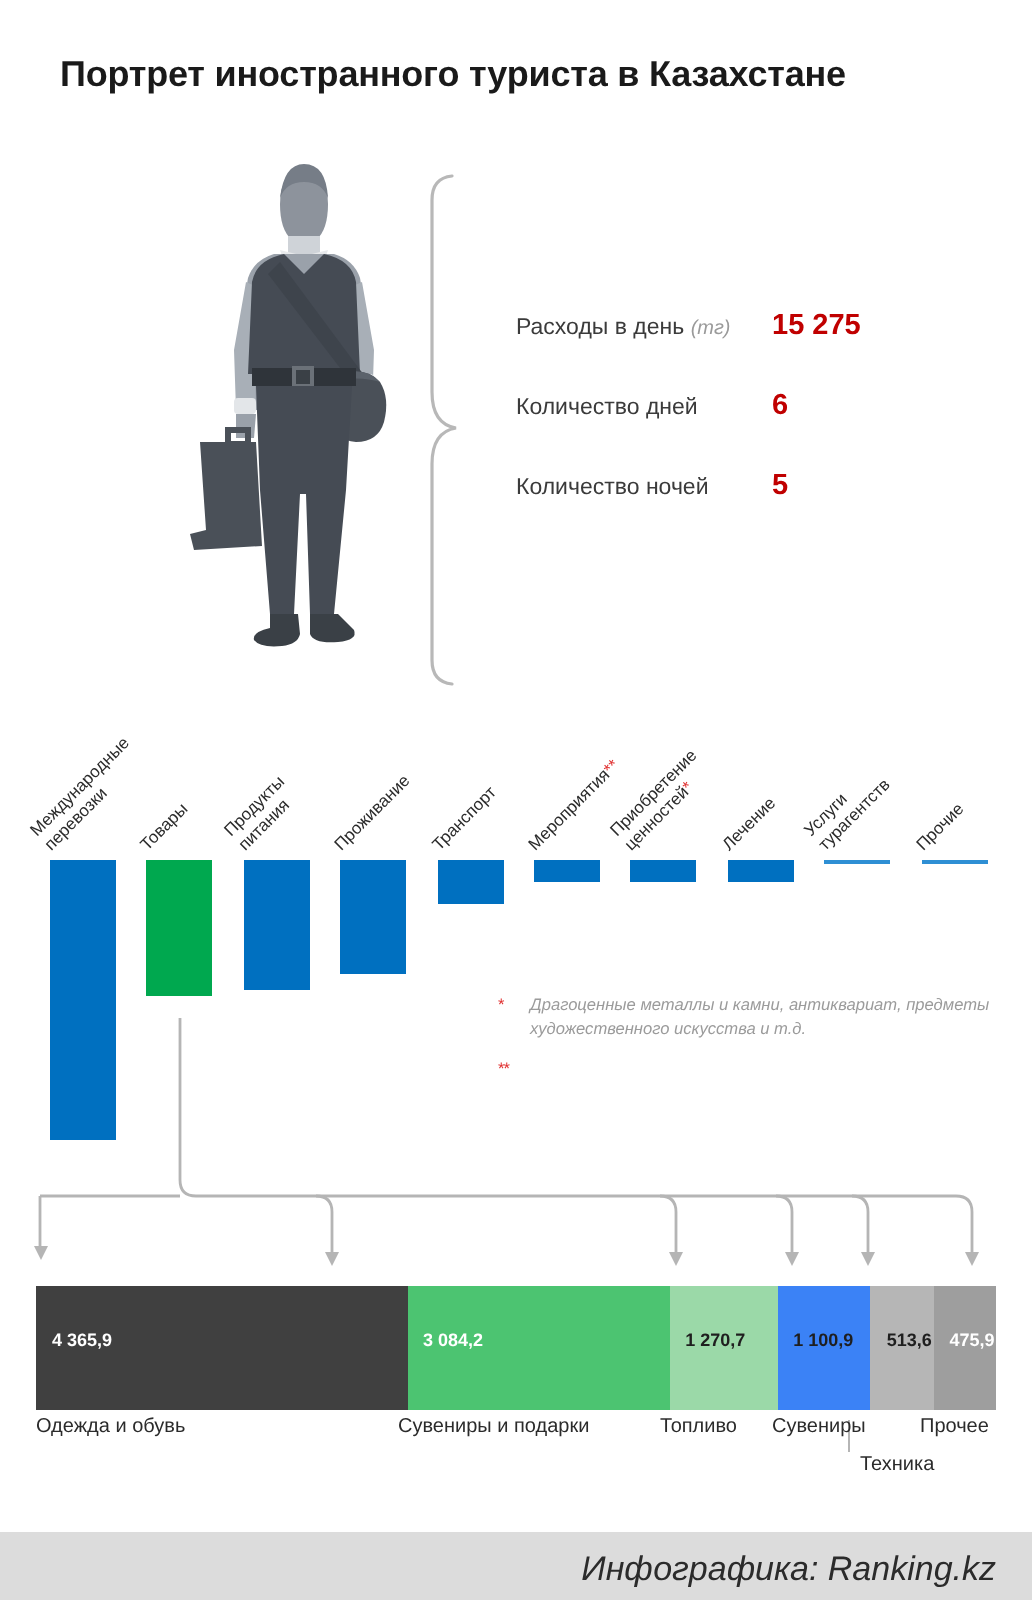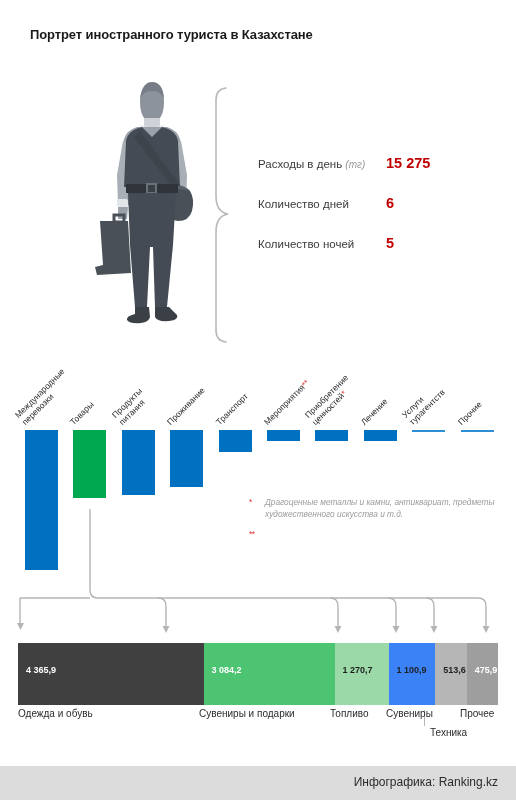--- a/index.html
+++ b/index.html
@@ -17,21 +17,21 @@
     height: 800px;
     overflow: hidden;
     background: #ffffff;
   }
 
   
   .title {
     position: absolute;
     left: 30px;
     top: 27px;
-    font-size: 13px;
+    font-size: 18px;
     font-weight: bold;
     color: #1a1a1a;
     letter-spacing: -0.1px;
     white-space: nowrap;
   }
 
   
   .figure {
     position: absolute;
     left: 90px;
@@ -199,21 +199,22 @@
     left: 0;
     bottom: 0;
     width: 516px;
     height: 34px;
     background: #dcdcdc;
   }
   .footer-text {
     position: absolute;
     right: 18px;
     top: 9px;
-    font-size: 12px;
+    font-size: 17px;
+    font-style: italic;
     color: #2b2b2b;
     white-space: nowrap;
   }
 </style>
 </head>
 <body>
 
 <div id="page">
 
   <div class="title">Портрет иностранного туриста в Казахстане</div>

